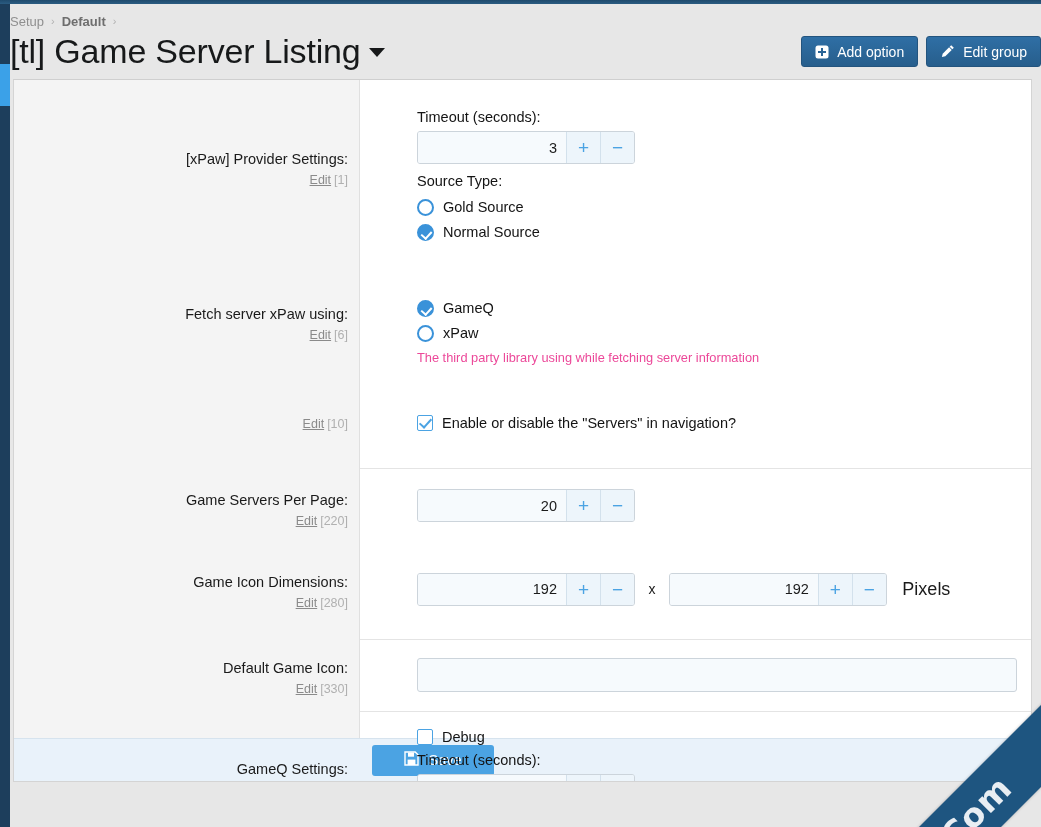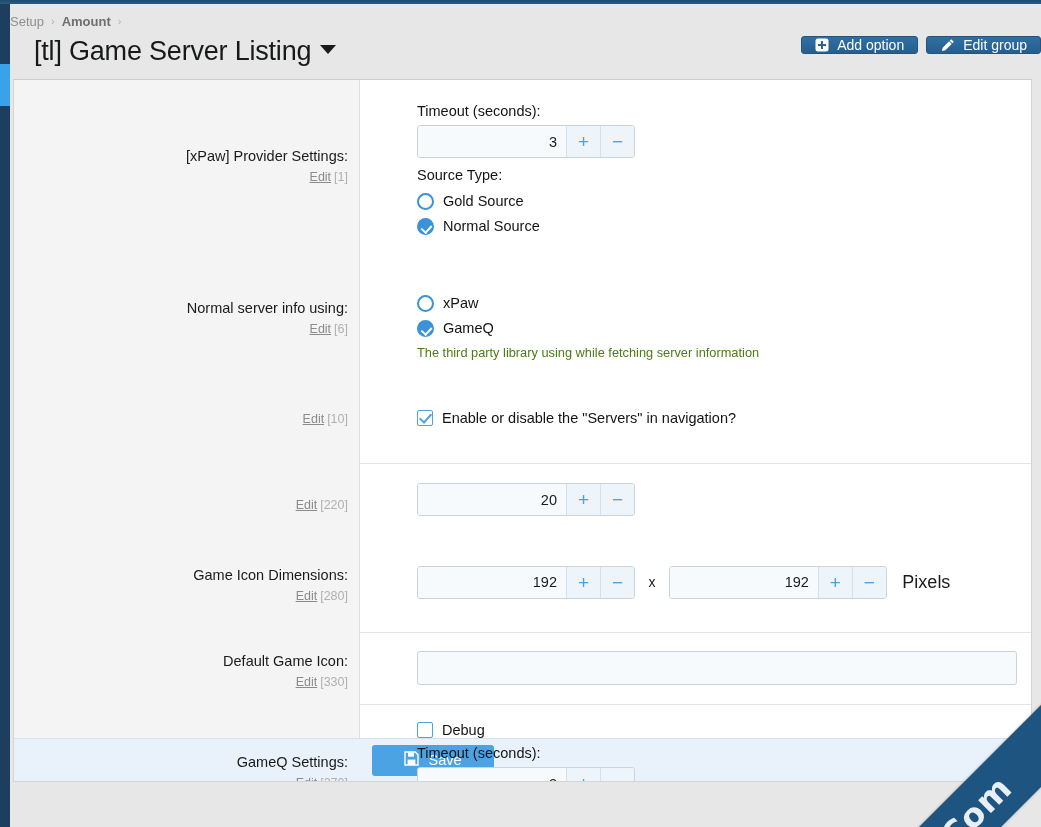--- a/index.html
+++ b/index.html
@@ -49,44 +49,43 @@
   .breadcrumb .crumb.strong { color: #6e6e6e; font-weight: bold; }
   .breadcrumb .sep { margin: 0 7px; color: #b2b2b2; font-size: 11px; }
 
   
   .title-row {
     position: absolute; top: 32px; left: 10px;
     width: 1031px; height: 42px;
   }
   .page-title {
     position: absolute; left: 0; top: 0;
-    font-size: 27px;
+    font-size: 34px;
     color: #17191a;
     line-height: 38px;
     white-space: nowrap;
     font-weight: normal;
     letter-spacing: -0.2px;
-    margin-left: 24px;
   }
   .title-caret {
     display: inline-block;
     margin-left: 9px;
     width: 0; height: 0;
     border-left: 8px solid transparent;
     border-right: 8px solid transparent;
     border-top: 9px solid #17191a;
     vertical-align: 6px;
   }
   .btn-group {
     position: absolute; right: 0; top: 4px;
     display: flex; gap: 8px;
   }
   .btn-primary {
     display: inline-flex; align-items: center; gap: 8px;
-    height: 18px;
+    height: 31px;
     padding: 0 13px;
     background: #2a6496;
     background: linear-gradient(#2f6fa5, #275e8c);
     border: 1px solid #23547e;
     border-radius: 3px;
     color: #ffffff;
     font-size: 14px;
     cursor: pointer;
     white-space: nowrap;
   }
@@ -151,33 +150,33 @@
   }
   .row-label .editline a {
     color: #8a8a8a;
     text-decoration: underline;
     cursor: pointer;
   }
   .row-label .editline .idx { color: #b0b0b0; margin-left: 3px; }
 
   .row-content {
     flex: 1 1 auto;
-    padding: 22px 14px 11px 12px;
+    padding: 28px 14px 11px 12px;
     min-width: 0;
   }
 
   .field-title {
     font-size: 14.5px;
     color: #141414;
     margin-bottom: 4px;
     line-height: 19px;
   }
   .explain {
     font-size: 12.8px;
-    color: #4d7c0f;
+    color: #ec4899;
     margin-top: 6px;
     line-height: 17px;
   }
 
   
   .spinner {
     display: inline-flex;
     height: 33px;
     border: 1px solid #ccd4db;
     border-radius: 3px;
@@ -353,21 +352,21 @@
 <div id="root">
 
   <div class="top-rule"></div>
   <div class="left-rail">
     <div class="left-rail-accent"></div>
   </div>
 
   <div class="breadcrumb">
     <span class="crumb">Setup</span>
     <span class="sep">›</span>
-    <span class="crumb strong">Amount</span>
+    <span class="crumb strong">Default</span>
     <span class="sep">›</span>
   </div>
 
   <div class="title-row">
     <div class="page-title">
       <span>[tl] Game Server Listing</span><span class="title-caret"></span>
     </div>
     <div class="btn-group">
       <div class="btn-primary">
         <span>
@@ -418,33 +417,33 @@
             </div>
             <div class="choice">
               <span class="radio on"></span>
               <span class="ctext">Normal Source</span>
             </div>
           </div>
         </div>
 
         <div class="row" style="margin-top:12px;">
           <div class="row-label">
-            <span class="lbl">Normal server info using:</span>
+            <span class="lbl">Fetch server xPaw using:</span>
             <span class="editline">
               <a>Edit</a><span class="idx">[6]</span>
             </span>
           </div>
           <div class="row-content">
+            <div class="choice" style="margin-top:0;">
+              <span class="radio on"></span>
+              <span class="ctext">GameQ</span>
+            </div>
             <div class="choice">
               <span class="radio"></span>
               <span class="ctext">xPaw</span>
-            </div>
-            <div class="choice" style="margin-top:0;">
-              <span class="radio on"></span>
-              <span class="ctext">GameQ</span>
             </div>
             <div class="explain">The third party library using while fetching server information</div>
           </div>
         </div>
 
         <div class="row" style="margin-top:24px;">
           <div class="row-label">
             <span class="editline">
               <a>Edit</a><span class="idx">[10]</span>
             </span>
@@ -452,20 +451,21 @@
           <div class="row-content" style="padding-top:9px;">
             <div class="choice" style="margin:0;">
               <span class="checkbox on"></span>
               <span class="ctext">Enable or disable the "Servers" in navigation?</span>
             </div>
           </div>
         </div>
 
         <div class="row sep-top" style="margin-top:22px;">
           <div class="row-label" style="padding-top:22px;">
+            <span class="lbl">Game Servers Per Page:</span>
             <span class="editline">
               <a>Edit</a><span class="idx">[220]</span>
             </span>
           </div>
           <div class="row-content" style="padding-top:20px;padding-bottom:20px;">
             <div class="spinner">
               <input class="num" type="text" value="20" style="">
               <div class="sp-btn">+</div>
               <div class="sp-btn">−</div>
             </div>

